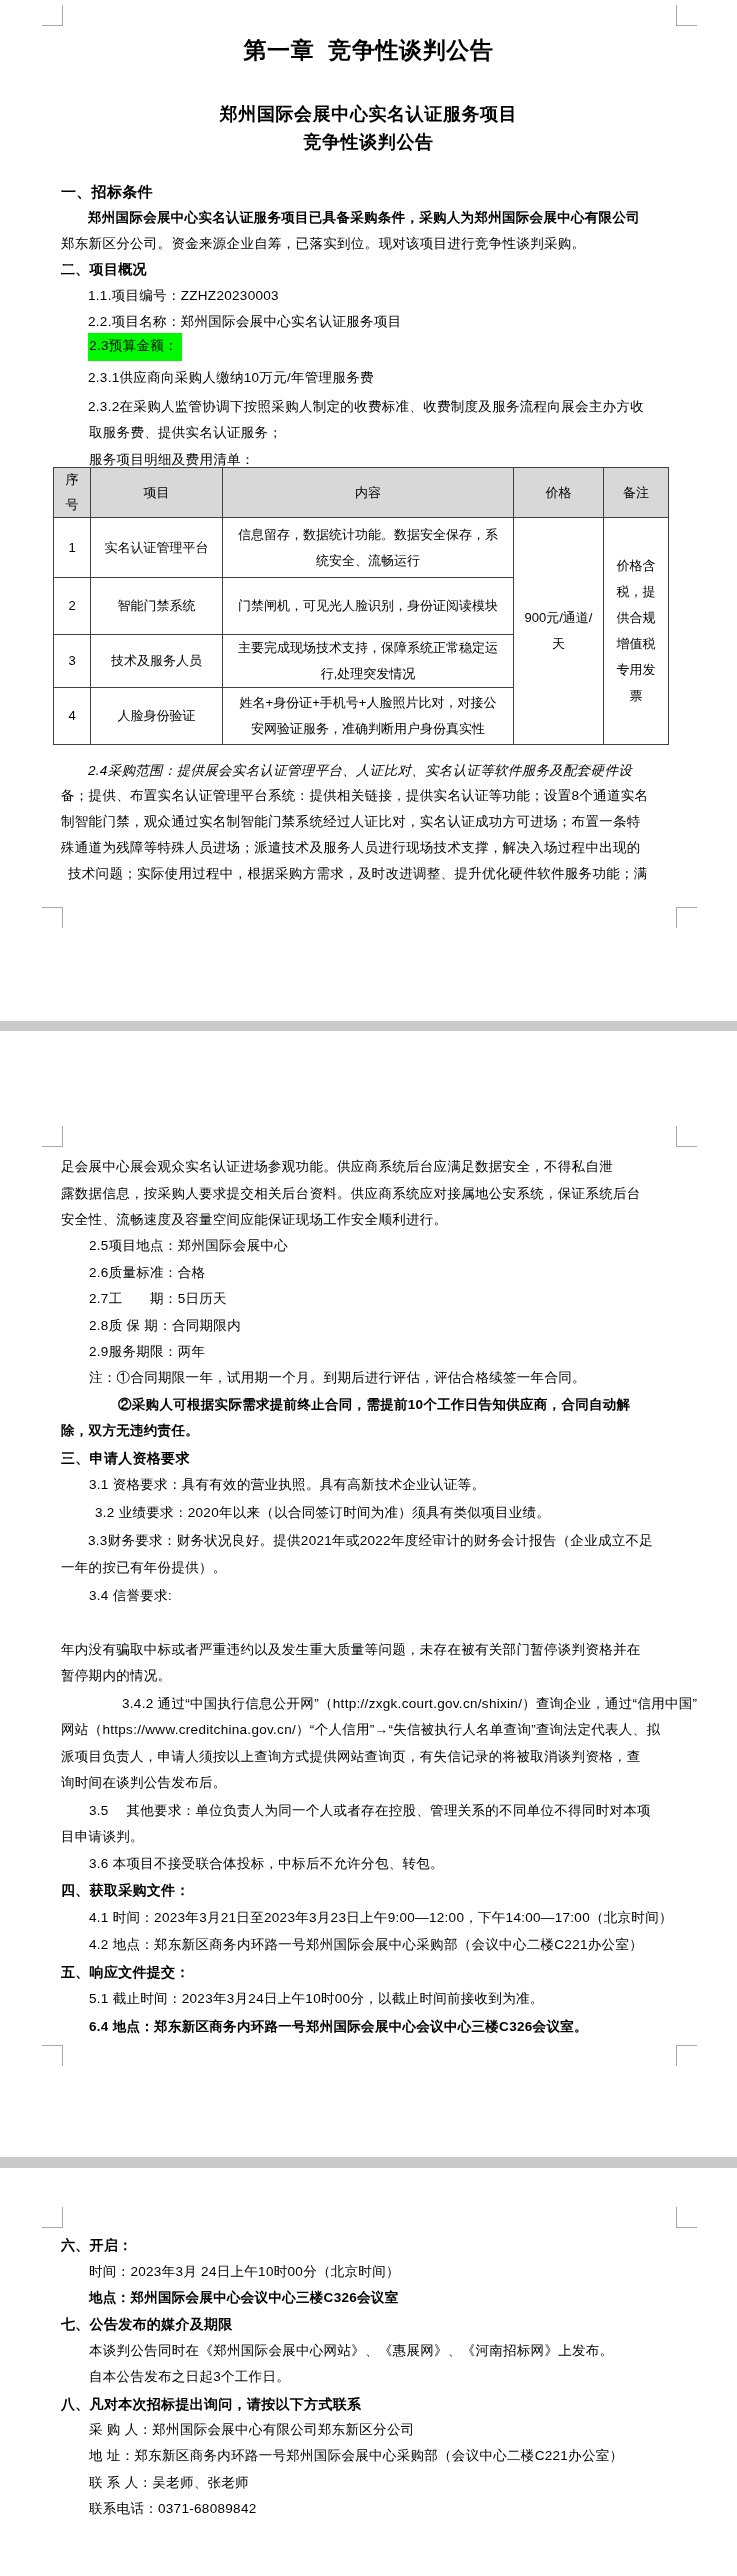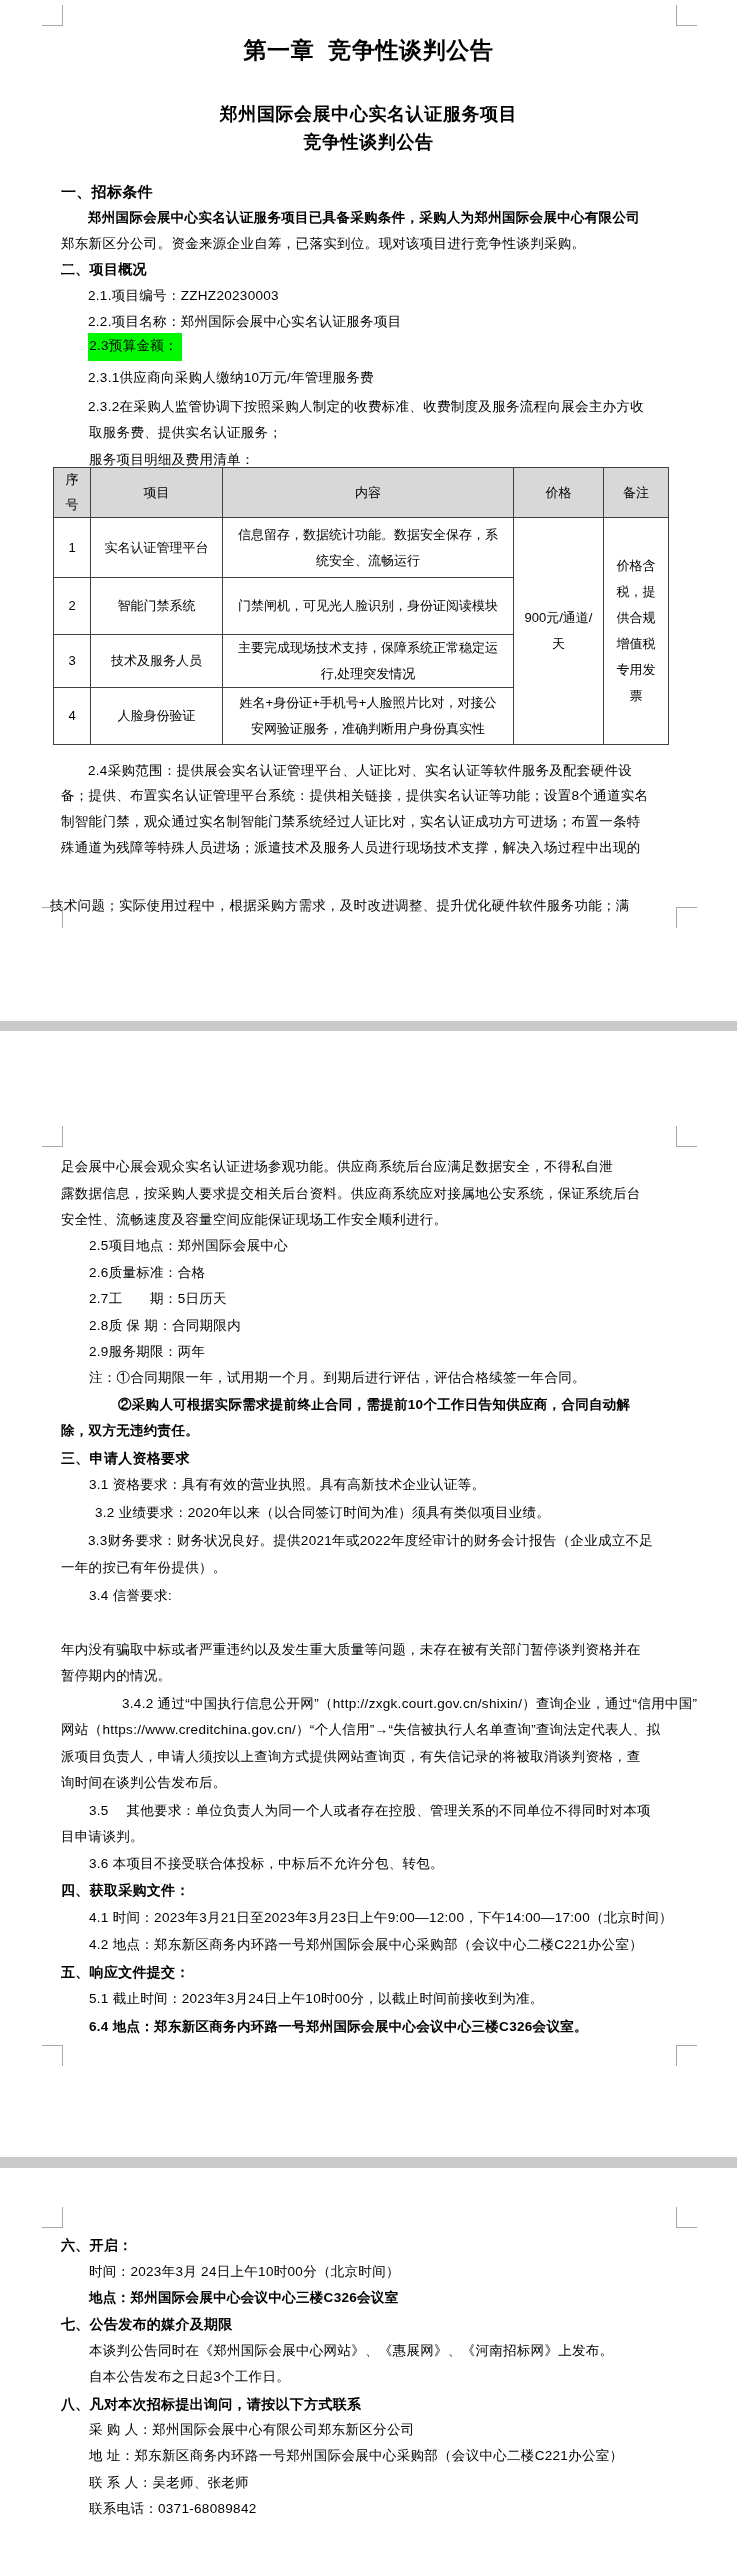--- a/index.html
+++ b/index.html
@@ -90,32 +90,32 @@
         </tr>
       </tbody>
     </table>
   <div class="tline center b" style="top: 34px; font-size: 23px; line-height: 32px;">第一章  竞争性谈判公告</div>
       <div class="tline center b" style="top: 102px; font-size: 18px; line-height: 25px;">郑州国际会展中心实名认证服务项目</div>
       <div class="tline center b" style="top: 130px; font-size: 18px; line-height: 25px;">竞争性谈判公告</div>
       <div class="tline b" style="top: 182px; left: 61px; font-size: 15px; line-height: 19.7px;">一、招标条件</div>
       <div class="tline" style="top: 209px; left: 88px; font-weight: bold;">郑州国际会展中心实名认证服务项目已具备采购条件，采购人为郑州国际会展中心有限公司</div>
       <div class="tline" style="top: 235px; left: 61px;">郑东新区分公司。资金来源企业自筹，已落实到位。现对该项目进行竞争性谈判采购。</div>
       <div class="tline b" style="top: 260px; left: 61px; font-size: 14px; line-height: 19.7px;">二、项目概况</div>
-      <div class="tline" style="top: 287px; left: 88px;">2.1.项目编号：ZZHZ20230003</div>
+      <div class="tline" style="top: 287px; left: 88px;">1.1.项目编号：ZZHZ20230003</div>
       <div class="tline" style="top: 313px; left: 88px;">2.2.项目名称：郑州国际会展中心实名认证服务项目</div>
       <div class="tline" style="top: 333px; left: 88px;"><span class="hl" style="background: rgb(0, 249, 0);">2.3预算金额：</span></div>
       <div class="tline" style="top: 369px; left: 88px;">2.3.1供应商向采购人缴纳10万元/年管理服务费</div>
       <div class="tline" style="top: 398px; left: 88px;">2.3.2在采购人监管协调下按照采购人制定的收费标准、收费制度及服务流程向展会主办方收</div>
       <div class="tline" style="top: 424px; left: 89px;">取服务费、提供实名认证服务；</div>
       <div class="tline" style="top: 451px; left: 89px;">服务项目明细及费用清单：</div>
-      <div class="tline" style="top: 762px; left: 88px;">2.4采购范围：提供展会实名认证管理平台、人证比对、实名认证等软件服务及配套硬件设</div>
+      <div class="tline" style="top: 762px; left: 88px; font-style: italic;">2.4采购范围：提供展会实名认证管理平台、人证比对、实名认证等软件服务及配套硬件设</div>
       <div class="tline" style="top: 787px; left: 61px;">备；提供、布置实名认证管理平台系统：提供相关链接，提供实名认证等功能；设置8个通道实名</div>
       <div class="tline" style="top: 839px; left: 61px;">殊通道为残障等特殊人员进场；派遣技术及服务人员进行现场技术支撑，解决入场过程中出现的</div>
       <div class="tline" style="top: 813px; left: 61px;">制智能门禁，观众通过实名制智能门禁系统经过人证比对，实名认证成功方可进场；布置一条特</div>
-      <div class="tline" style="top: 865px; left: 50px; margin-top: 32px;">技术问题；实际使用过程中，根据采购方需求，及时改进调整、提升优化硬件软件服务功能；满</div>
+      <div class="tline" style="top: 865px; left: 68px;">技术问题；实际使用过程中，根据采购方需求，及时改进调整、提升优化硬件软件服务功能；满</div>
     </div>
 
   <div class="page" id="page-1" style="top: 1031px; height: 1126px;">
       <div class="tline" style="top: 127px; left: 61px;">足会展中心展会观众实名认证进场参观功能。供应商系统后台应满足数据安全，不得私自泄</div>
       <div class="tline" style="top: 154px; left: 61px;">露数据信息，按采购人要求提交相关后台资料。供应商系统应对接属地公安系统，保证系统后台</div>
       <div class="tline" style="top: 180px; left: 61px;">安全性、流畅速度及容量空间应能保证现场工作安全顺利进行。</div>
       <div class="tline" style="top: 206px; left: 89px;">2.5项目地点：郑州国际会展中心</div>
       <div class="tline" style="top: 233px; left: 89px;">2.6质量标准：合格</div>
       <div class="tline" style="top: 259px; left: 89px;">2.7工　　期：5日历天</div>
       <div class="tline" style="top: 286px; left: 89px;">2.8质 保 期：合同期限内</div>

